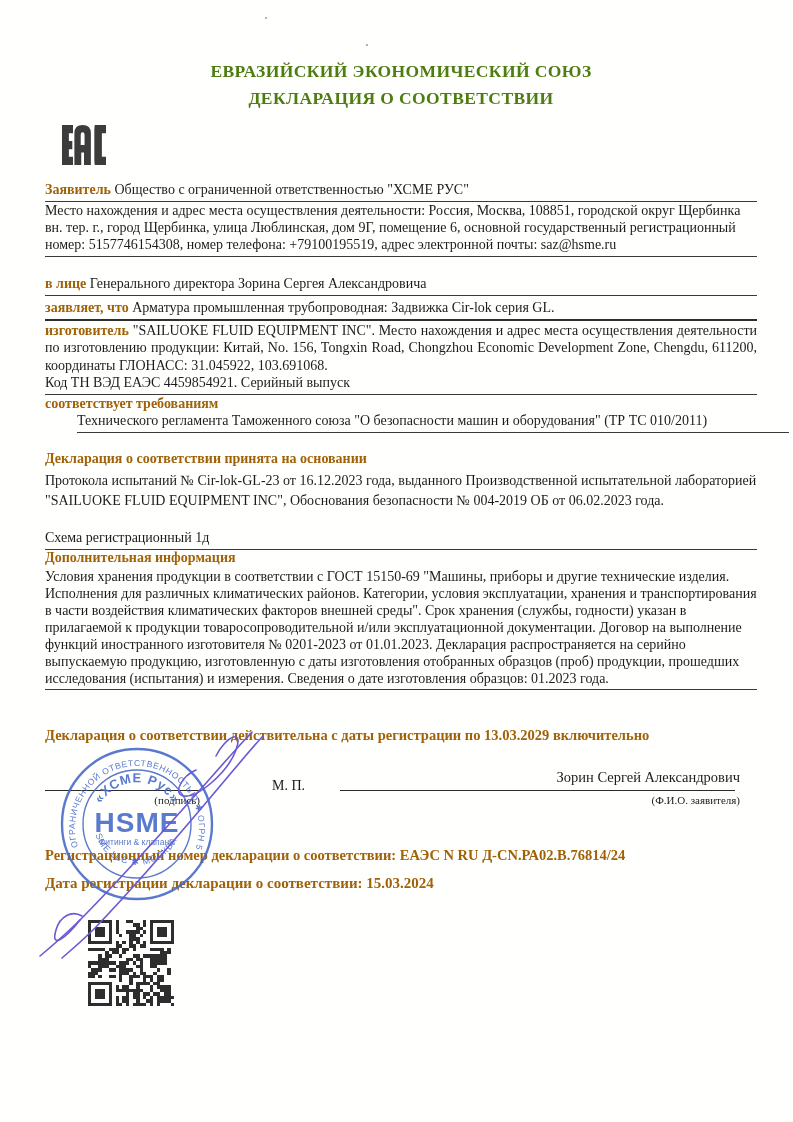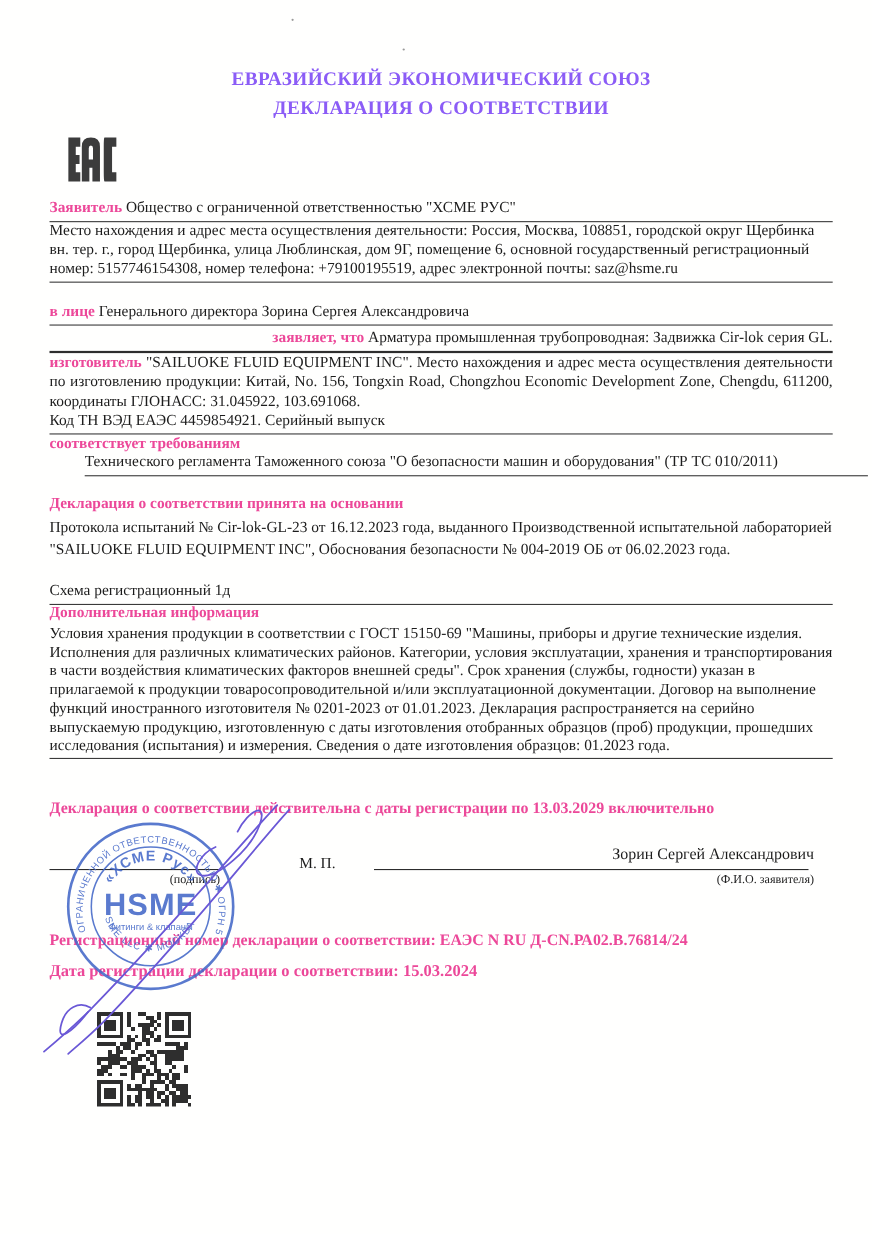--- a/index.html
+++ b/index.html
@@ -8,24 +8,24 @@
     width:793px;height:1122px;
     margin:0 auto;
     background:#fffffe;
     font-family:"Liberation Serif","DejaVu Serif",serif;
     color:#1c1c1c;
     overflow:hidden;
   }
   .blk{position:absolute;left:45px;width:712px;font-size:14px;line-height:17.5px;}
   .rule{border-bottom:1px solid #3a3a3a;padding-bottom:2px;}
   .rule2{border-bottom:2px solid #2e2e2e;padding-bottom:2px;}
-  .b{font-weight:bold;color:#ec4899;}
+  .b{font-weight:bold;color:#a16207;}
   .just{text-align:justify;}
   .titles{position:absolute;left:45px;width:712px;top:58px;text-align:center;
-    font-size:17.5px;font-weight:bold;line-height:27px;letter-spacing:.4px;color:#8b5cf6;}
+    font-size:17.5px;font-weight:bold;line-height:27px;letter-spacing:.4px;color:#4d7c0f;}
   .caption{font-size:11px;color:#222;}
   .sigline{position:absolute;border-top:1.2px solid #2c2c2c;height:0;}
   .center{text-align:right;}
   .speck{position:absolute;background:#9a9a9a;border-radius:50%;}
   svg text{font-family:"Liberation Sans","DejaVu Sans",sans-serif;}
   .stamp-wrap{position:absolute;left:57px;top:744px;z-index:3;opacity:.88;}
   .sig-wrap{position:absolute;left:20px;top:718px;z-index:4;pointer-events:none;}
   .qr-wrap{position:absolute;left:88px;top:920px;}
 </style>
 </head>
@@ -58,21 +58,21 @@
 
   <div class="blk rule" style="top:202px;line-height:17.2px;">
     <span>Место нахождения и адрес места осуществления деятельности: Россия, Москва, 108851, городской округ Щербинка вн. тер. г., город Щербинка, улица Люблинская, дом 9Г, помещение 6, основной государственный регистрационный номер: 5157746154308, номер телефона: +79100195519, адрес электронной почты: saz@hsme.ru</span>
   </div>
 
   <div class="blk rule" style="top:275px;">
     <span class="b">в лице</span>
     <span>Генерального директора Зорина Сергея Александровича</span>
   </div>
 
-  <div class="blk rule2" style="top:299px;text-align:right;">
+  <div class="blk rule2" style="top:299px;">
     <span class="b">заявляет, что</span>
     <span>Арматура промышленная трубопроводная: Задвижка Cir-lok серия GL.</span>
   </div>
 
   <div class="blk rule" style="top:322px;line-height:17.4px;">
     <div class="just">
       <span class="b">изготовитель</span>
       <span>"SAILUOKE FLUID EQUIPMENT INC". Место нахождения и адрес места осуществления деятельности по изготовлению продукции: Китай, No. 156, Tongxin Road, Chongzhou Economic Development Zone, Chengdu, 611200, координаты ГЛОНАСС: 31.045922, 103.691068.</span>
     </div>
     <div>Код ТН ВЭД ЕАЭС 4459854921. Серийный выпуск</div>

